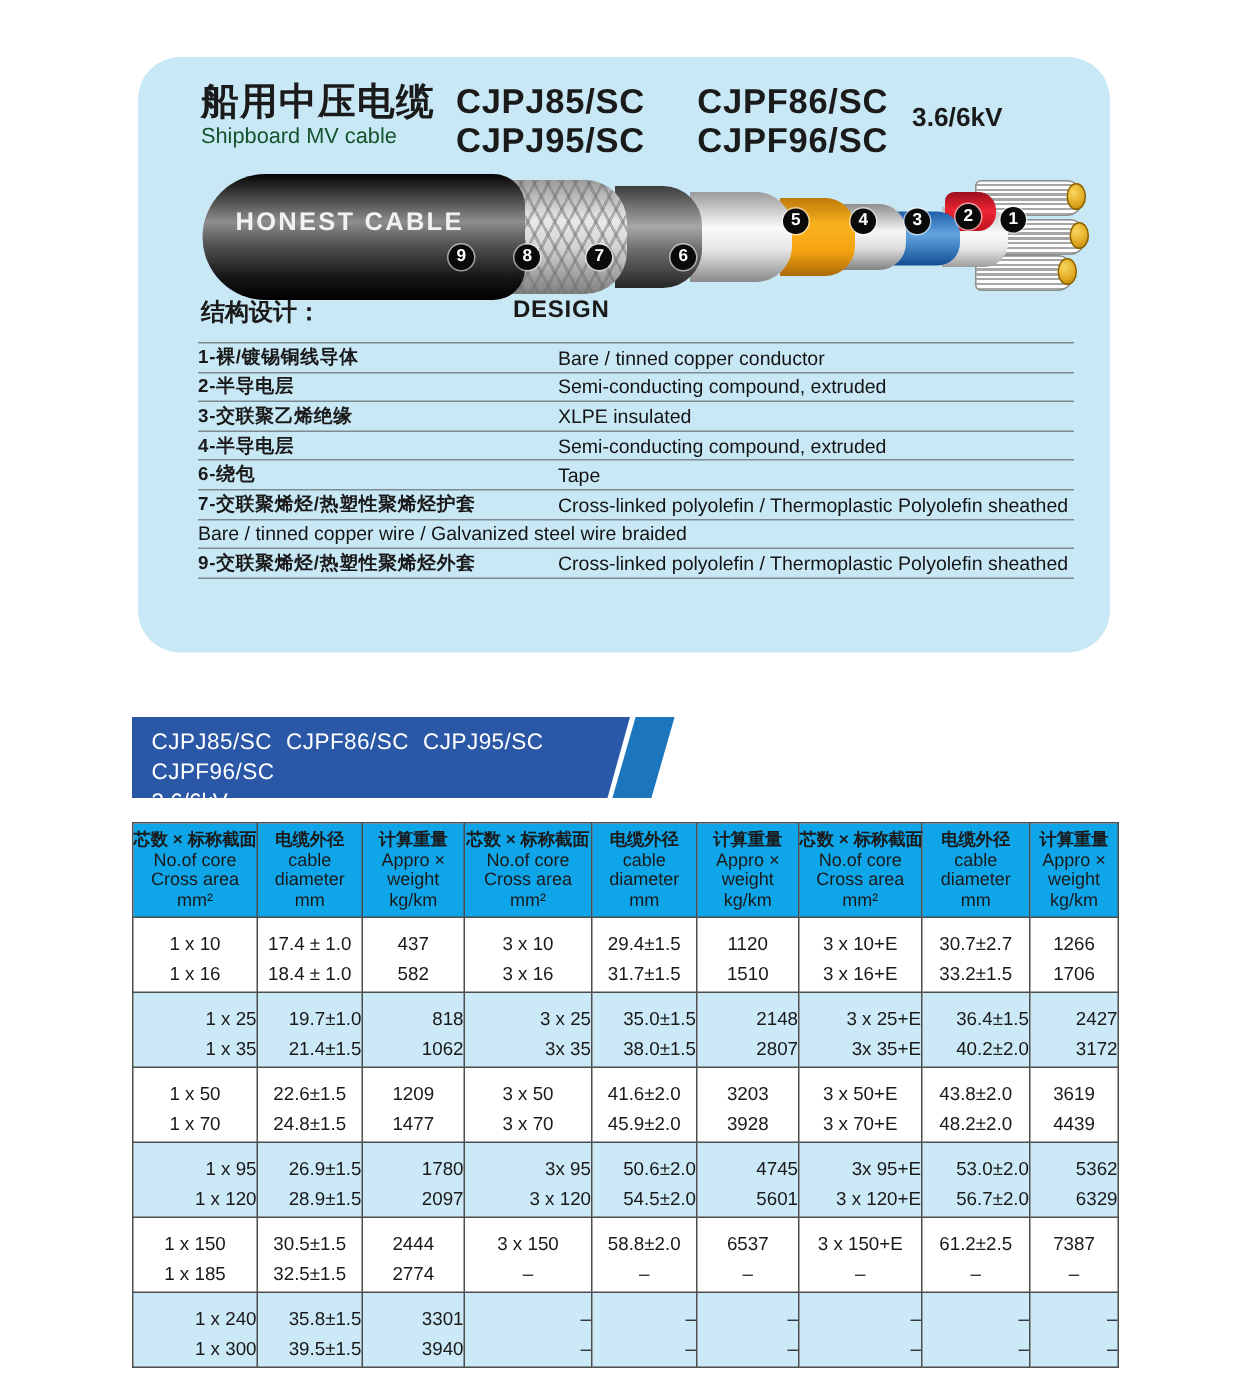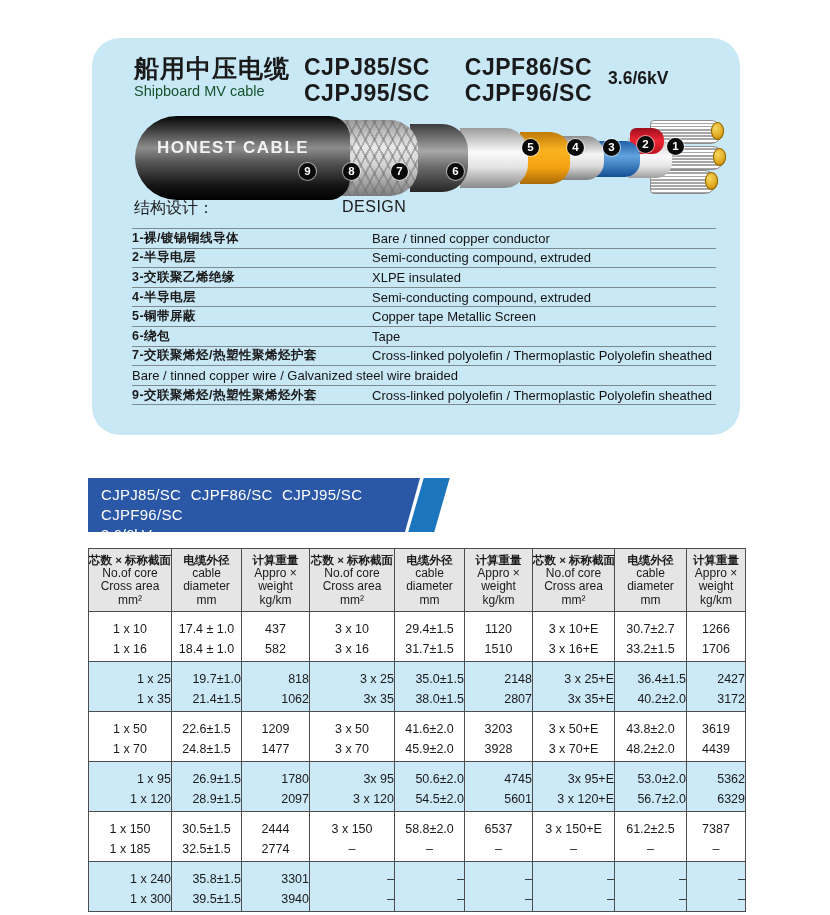--- a/index.html
+++ b/index.html
@@ -53,40 +53,40 @@
   .brand{position:absolute;left:25px;top:26px;z-index:11;color:#f2f2f2;font-weight:bold;
          font-size:17px;letter-spacing:1.5px;}
   .badge{position:absolute;z-index:12;width:17px;height:17px;border-radius:50%;background:#0a0a0a;
          color:#fff;font-size:11.5px;font-weight:bold;line-height:17px;text-align:center;
          box-shadow:0 0 0 1px rgba(255,255,255,.55);}
   .badge-p0{left:167px;top:51px;}.badge-p1{left:211px;top:51px;}.badge-p2{left:259px;top:51px;}
   .badge-p3{left:315px;top:51px;}.badge-p4{left:390px;top:27px;}.badge-p5{left:435px;top:27px;}
   .badge-p6{left:471px;top:27px;}.badge-p7{left:505px;top:24px;}.badge-p8{left:535px;top:26px;}
 
   
-  .design-head{position:absolute;left:42px;top:160px;width:580px;font-weight:normal;font-size:16px;}
+  .design-head{position:absolute;left:42px;top:160px;width:580px;font-weight:bold;font-size:16px;}
   .design-head .dh-en{position:absolute;left:208px;top:0;letter-spacing:.5px;}
   #design-list{position:absolute;left:40px;top:190px;width:584px;border-top:1px solid #7d8a8f;}
   .design-row{display:flex;align-items:center;height:18.6px;border-bottom:1px solid #7d8a8f;}
   .d-cn{width:240px;font-size:12.5px;font-weight:bold;letter-spacing:.5px;white-space:nowrap;}
   .d-en{font-size:13px;color:#141414;white-space:nowrap;}
 
   
   .banner{position:absolute;left:88px;top:478px;height:66px;display:flex;}
   .banner-main{width:332px;height:54px;background:#2b57a7;color:#fff;
     clip-path:polygon(0 0,100% 0,calc(100% - 15px) 100%,0 100%);
     padding:7px 0 0 13px;box-sizing:border-box;font-size:15px;line-height:20px;}
   .banner-main .bm-models{word-spacing:5px;letter-spacing:.3px;}
   .banner-tip{width:26px;height:54px;background:#1b76be;margin-left:-4px;transform:skewX(-16deg);}
 
   
   #spec-table{position:absolute;left:88px;top:548px;width:657px;border-collapse:collapse;
               table-layout:fixed;font-size:12.5px;}
   #spec-table th,#spec-table td{border:1px solid #4d4d4d;text-align:center;padding:0;}
-  #spec-table thead th{background:#e5e5e5;height:62px;vertical-align:middle;font-weight:normal;}
+  #spec-table thead th{background:#0ea5e9;height:62px;vertical-align:middle;font-weight:normal;}
   .h-cn{font-weight:bold;font-size:11.5px;line-height:14px;white-space:nowrap;}
   .h-en{font-size:12px;line-height:13.5px;}
   #spec-table tbody tr{height:50px;}
   #spec-table tbody tr.blue td{background:#cbe9f7;text-align:right;}
   #spec-table td div{line-height:20px;height:20px;}
   #spec-table td div:first-child{margin-top:4px;}
 </style>
 </head>
 <body>
 
@@ -154,24 +154,20 @@
         </div>
         <div class="design-row">
           <span class="d-cn">3-交联聚乙烯绝缘</span>
           <span class="d-en">XLPE insulated</span>
         </div>
         <div class="design-row">
           <span class="d-cn">4-半导电层</span>
           <span class="d-en">Semi-conducting compound, extruded</span>
         </div>
         <div class="design-row">
-          <span class="d-cn">5-铜带屏蔽</span>
-          <span class="d-en">Copper tape Metallic Screen</span>
-        </div>
-        <div class="design-row">
           <span class="d-cn">6-绕包</span>
           <span class="d-en">Tape</span>
         </div>
         <div class="design-row">
           <span class="d-cn">7-交联聚烯烃/热塑性聚烯烃护套</span>
           <span class="d-en">Cross-linked polyolefin / Thermoplastic Polyolefin sheathed</span>
         </div>
         <div class="design-row">
           <span class="d-en">Bare / tinned copper wire / Galvanized steel wire braided</span>
         </div>

